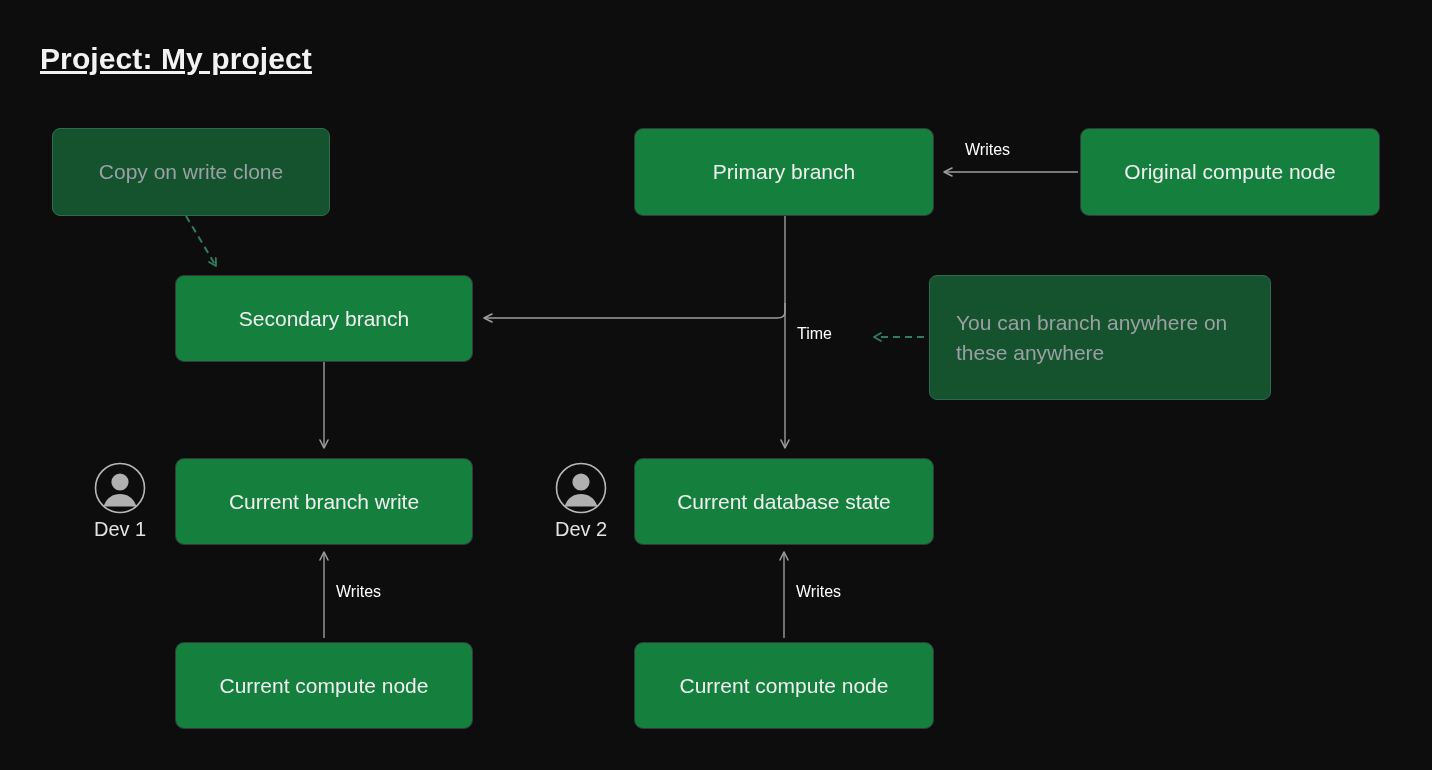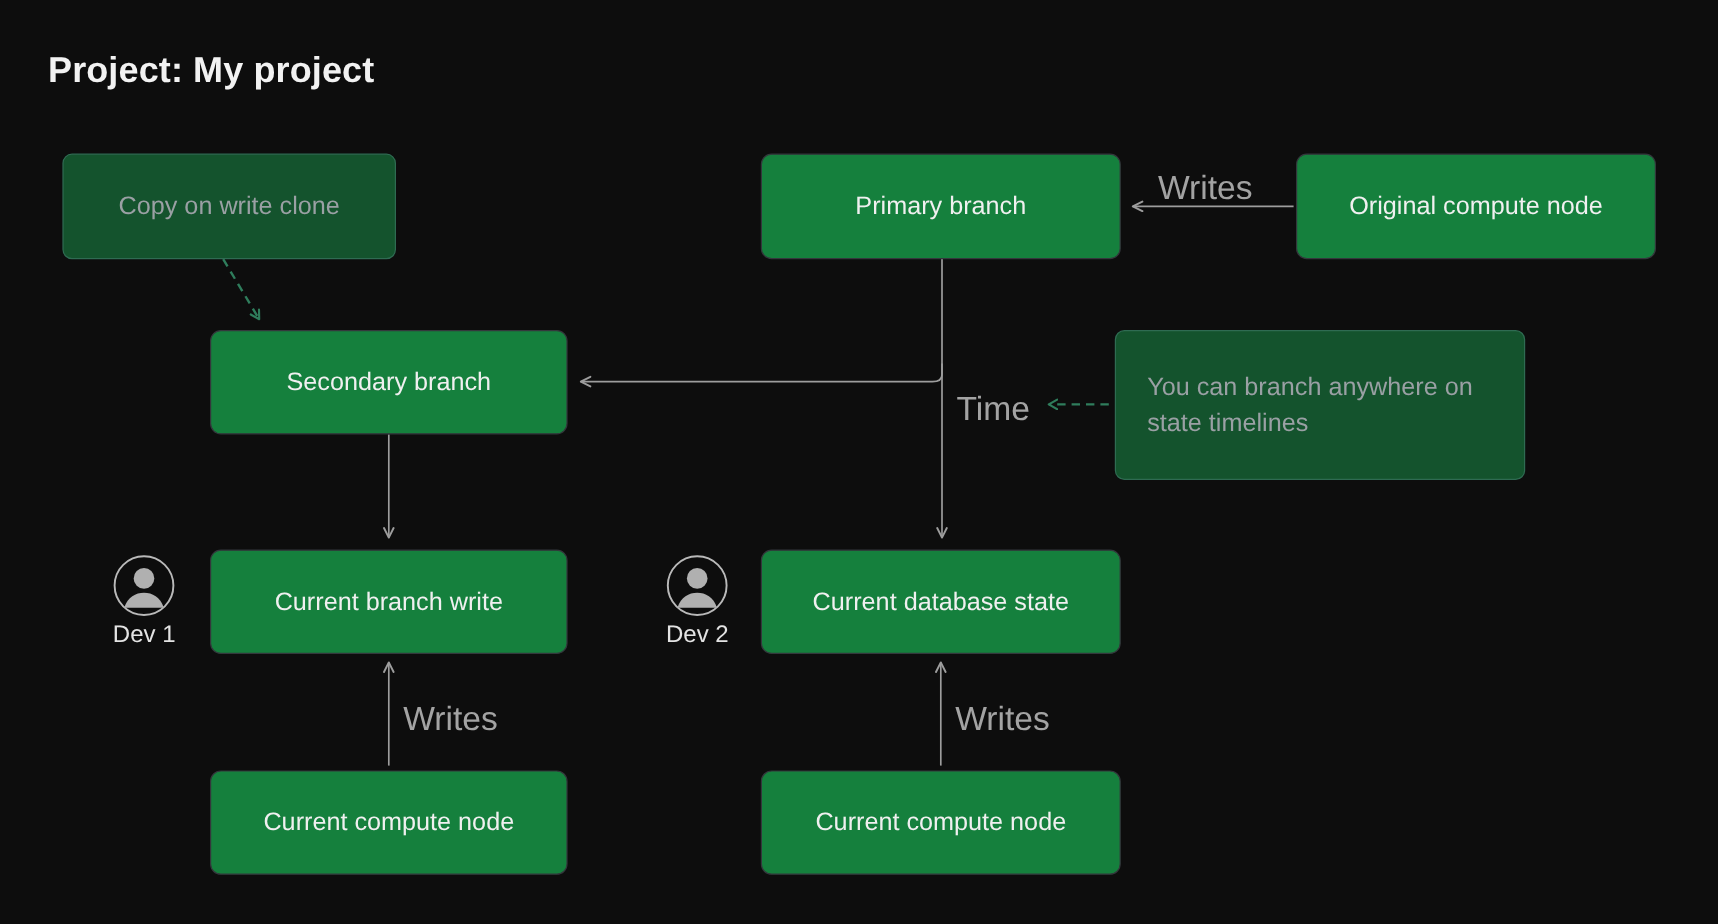--- a/index.html
+++ b/index.html
@@ -31,20 +31,21 @@
   }
   .page-title {
     position: absolute;
     left: 40px;
     top: 42px;
     font-size: 30px;
     font-weight: bold;
     color: #f2f2f2;
     letter-spacing: 0.1px;
     white-space: nowrap;
+    text-decoration: underline;
   }
   .node {
     position: absolute;
     box-sizing: border-box;
     display: flex;
     align-items: center;
     justify-content: center;
     border-radius: 9px;
     font-size: 21px;
     line-height: 1.3;
@@ -65,22 +66,22 @@
   }
   .node.outlined.wrap {
     white-space: normal;
     text-align: left;
     justify-content: flex-start;
     padding: 0 26px;
     line-height: 1.42;
   }
   .edge-label {
     position: absolute;
-    font-size: 28px;
-    color: #a3a3a3;
+    font-size: 16px;
+    color: #ffffff;
     white-space: nowrap;
   }
   .avatar-group {
     position: absolute;
     display: flex;
     flex-direction: column;
     align-items: center;
     gap: 4px;
   }
   .avatar-icon {
@@ -138,21 +139,21 @@
 
   <div class="node solid" style="left:1080px; top:128px; width:300px; height:88px;">
     <span>Original compute node</span>
   </div>
 
   <div class="node solid" style="left:175px; top:275px; width:298px; height:87px;">
     <span>Secondary branch</span>
   </div>
 
   <div class="node outlined wrap" style="left:929px; top:275px; width:342px; height:125px;">
-    <span>You can branch anywhere on state timelines</span>
+    <span>You can branch anywhere on these anywhere</span>
   </div>
 
   <div class="node solid" style="left:175px; top:458px; width:298px; height:87px;">
     <span>Current branch write</span>
   </div>
 
   <div class="node solid" style="left:634px; top:458px; width:300px; height:87px;">
     <span>Current database state</span>
   </div>
 

